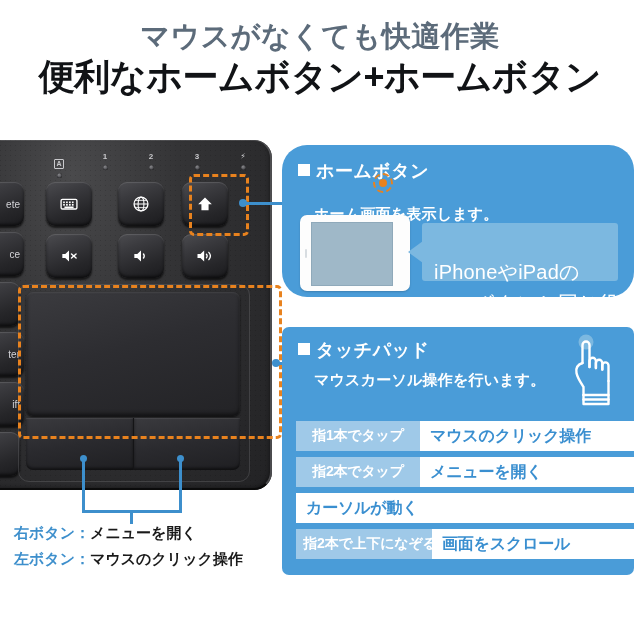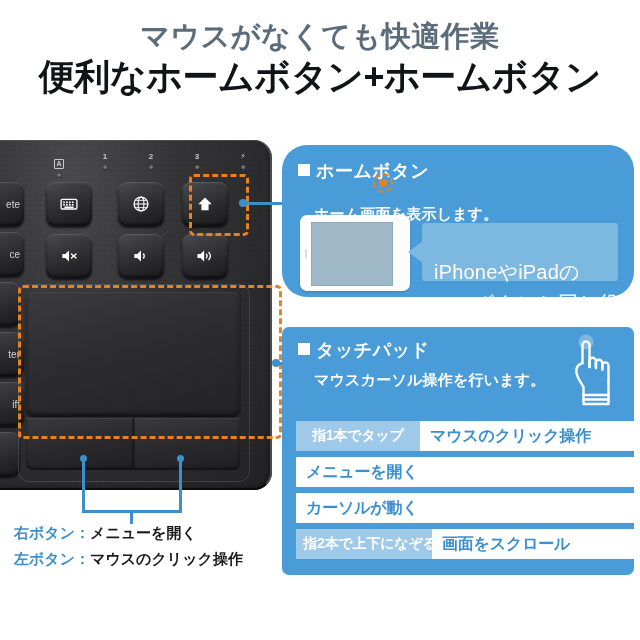--- a/index.html
+++ b/index.html
@@ -543,20 +543,21 @@
       <path d="M13.5 62 V71 H38.5 V62"></path>
     </g>
   </svg>
 
   <div class="gesture-table">
     <div class="grow">
       <div class="gkey">指1本でタップ</div>
       <div class="gval">マウスのクリック操作</div>
     </div>
     <div class="grow">
+      <div class="gkey">指2本でタップ</div>
       <div class="gval">メニューを開く</div>
     </div>
     <div class="grow">
       <div class="gval">カーソルが動く</div>
     </div>
     <div class="grow">
       <div class="gkey" style="font-size:14px;padding-left:12px;">指2本で上下になぞる</div>
       <div class="gval">画面をスクロール</div>
     </div>
   </div>

